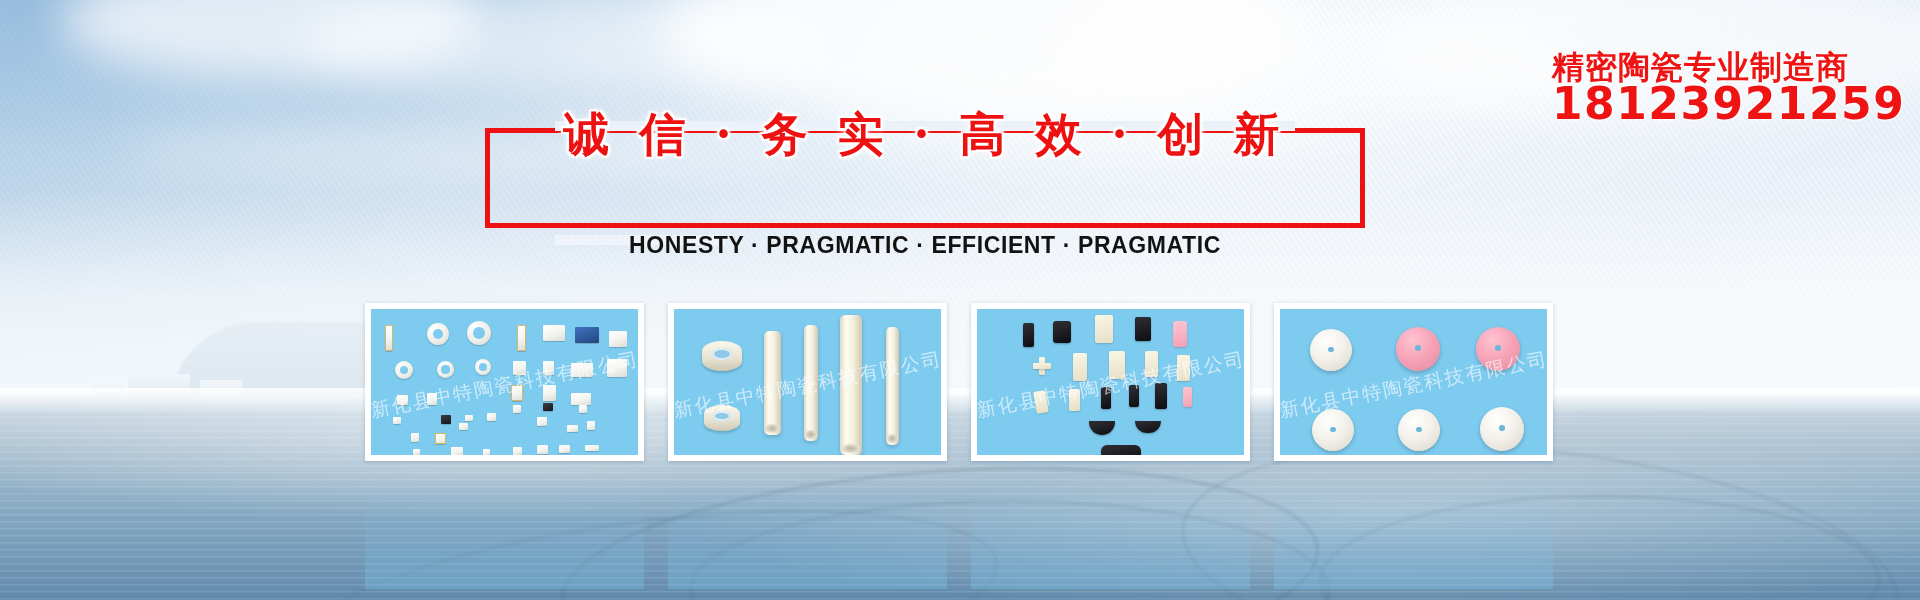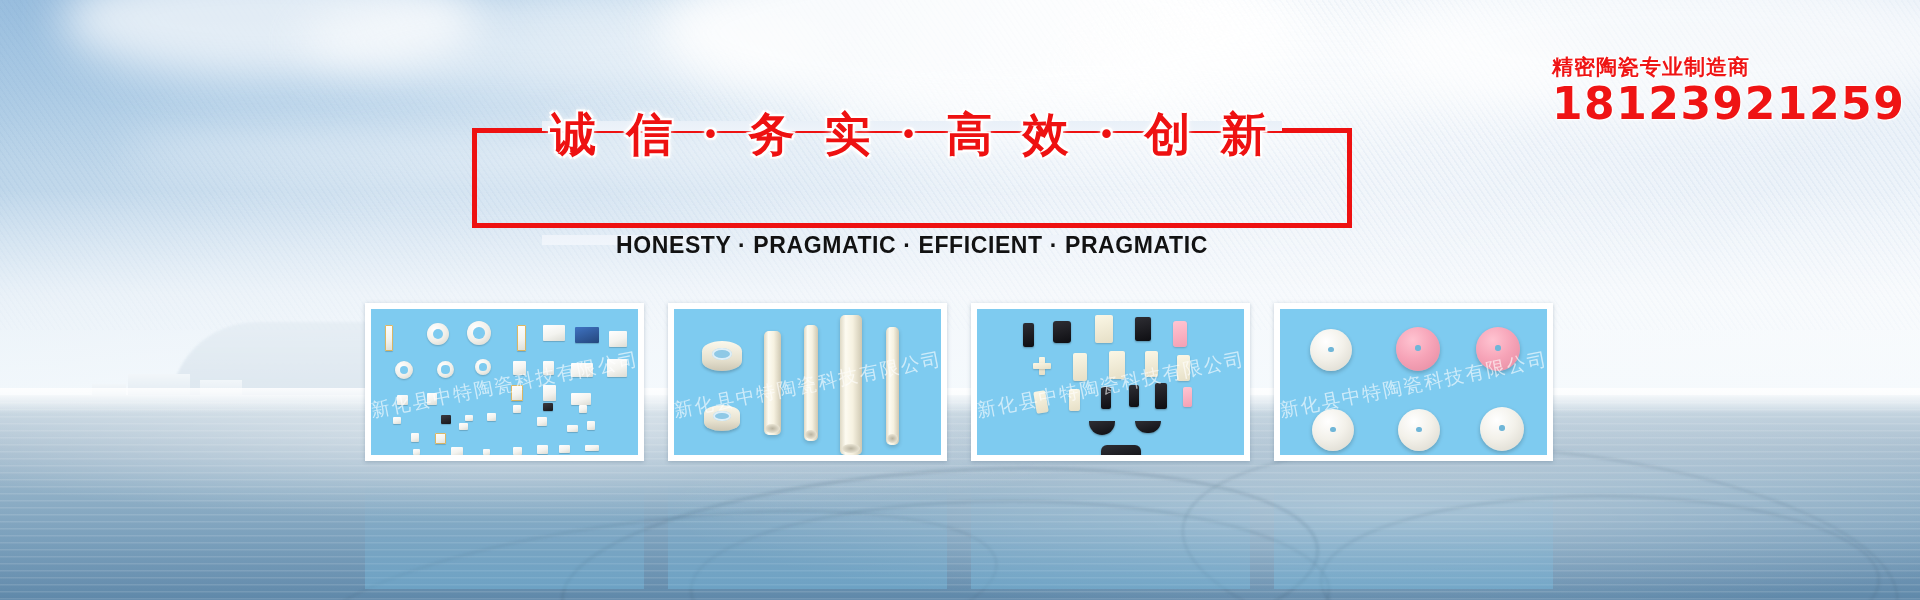--- a/index.html
+++ b/index.html
@@ -81,21 +81,21 @@
   .t2 { left:690px; top:500px; width:640px; height:180px; }
   .t3 { left:1180px;top:450px; width:720px; height:230px; transform:rotate(6deg); }
   .t4 { left:1320px;top:495px; width:560px; height:170px; }
   .t5 { left:300px; top:520px; width:700px; height:170px; transform:rotate(-7deg); }
   .horizon-glow {
     position:absolute; left:0; top:388px; width:1920px; height:26px;
     background:linear-gradient(180deg, rgba(255,255,255,.85) 0%, rgba(255,255,255,0) 100%);
   }
 
   
-  .headline { position:absolute; left:472px; top:128px; width:788px; height:110px; }
+  .headline { position:absolute; left:485px; top:128px; width:788px; height:110px; }
   .bracket {
     position:absolute; left:0; top:0; width:880px; height:100px;
     border:5px solid #ee1111;
   }
   
   .gap-top {
     position:absolute; left:70px; top:-7px; width:740px; height:10px;
     background:linear-gradient(180deg,#e9f0f8,#eef3fa);
   }
   .gap-bot-l {
@@ -133,21 +133,21 @@
 
   
   .contact { position:absolute; left:1552px; top:50px; width:360px; }
   .contact .line {
     font-family:"DejaVu Sans","Liberation Sans",sans-serif;
     font-weight:bold;
     color:#ef1414;
     text-shadow:0 0 4px #ffffff, 1px 1px 0 rgba(255,255,255,.9), -1px -1px 0 rgba(255,255,255,.9);
     white-space:nowrap;
   }
-  .c-maker  { font-size:21px; letter-spacing:1px; line-height:34px; }
+  .c-maker  { font-size:32px; letter-spacing:1px; line-height:34px; }
   .c-hotline{ font-size:24px; letter-spacing:1px; line-height:40px; margin-top:6px; }
   .c-phone  { font-size:44px; letter-spacing:1.5px; line-height:40px; }
 
   
   .panels { position:absolute; left:365px; top:303px; width:1190px; height:207px; }
   .panel {
     position:absolute; top:0; width:279px; height:158px;
     background:#ffffff;
     padding:6px;
     box-shadow:0 1px 4px rgba(40,70,100,.25);

